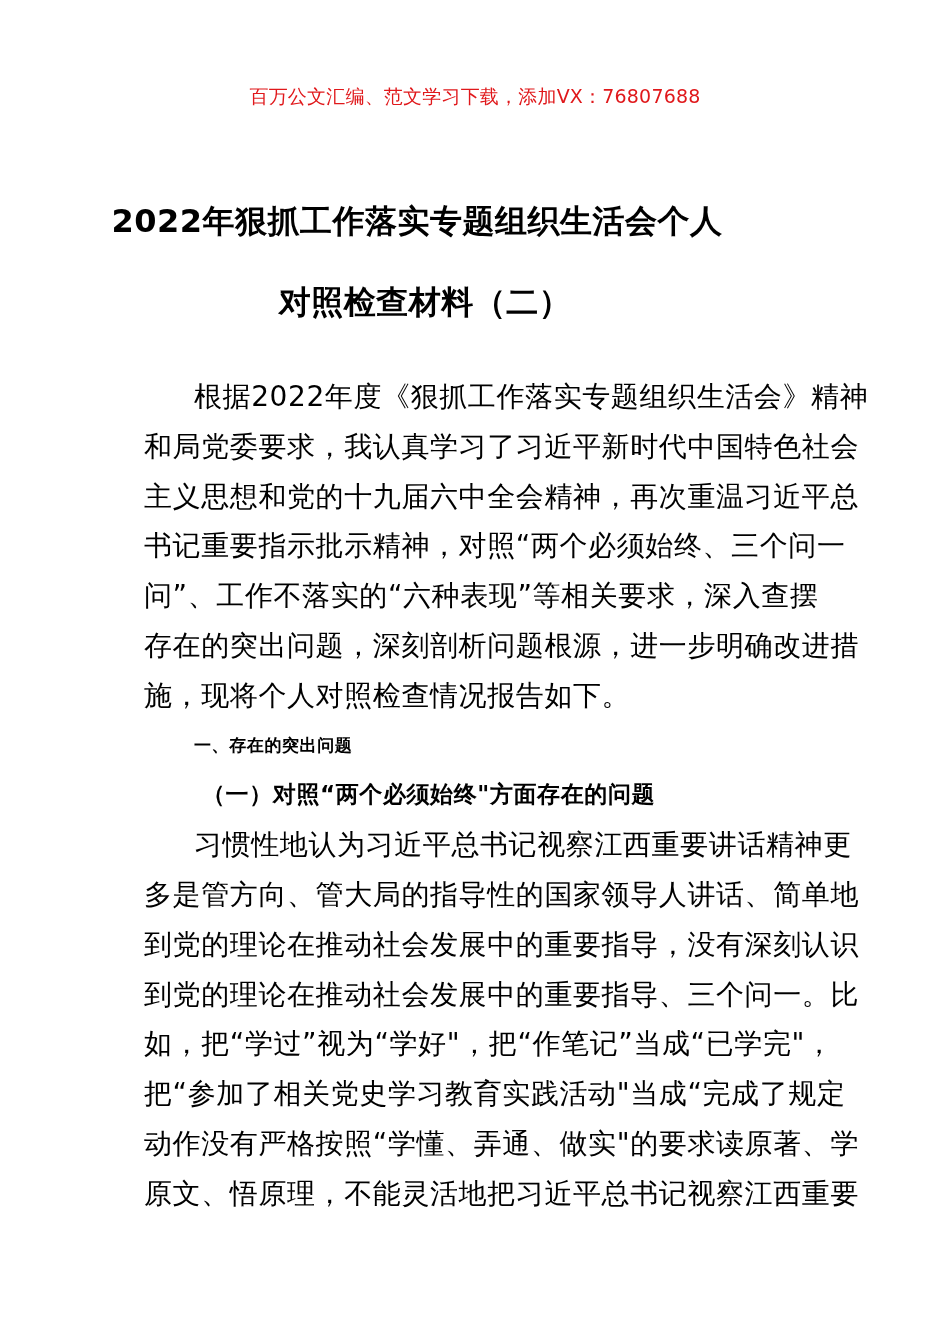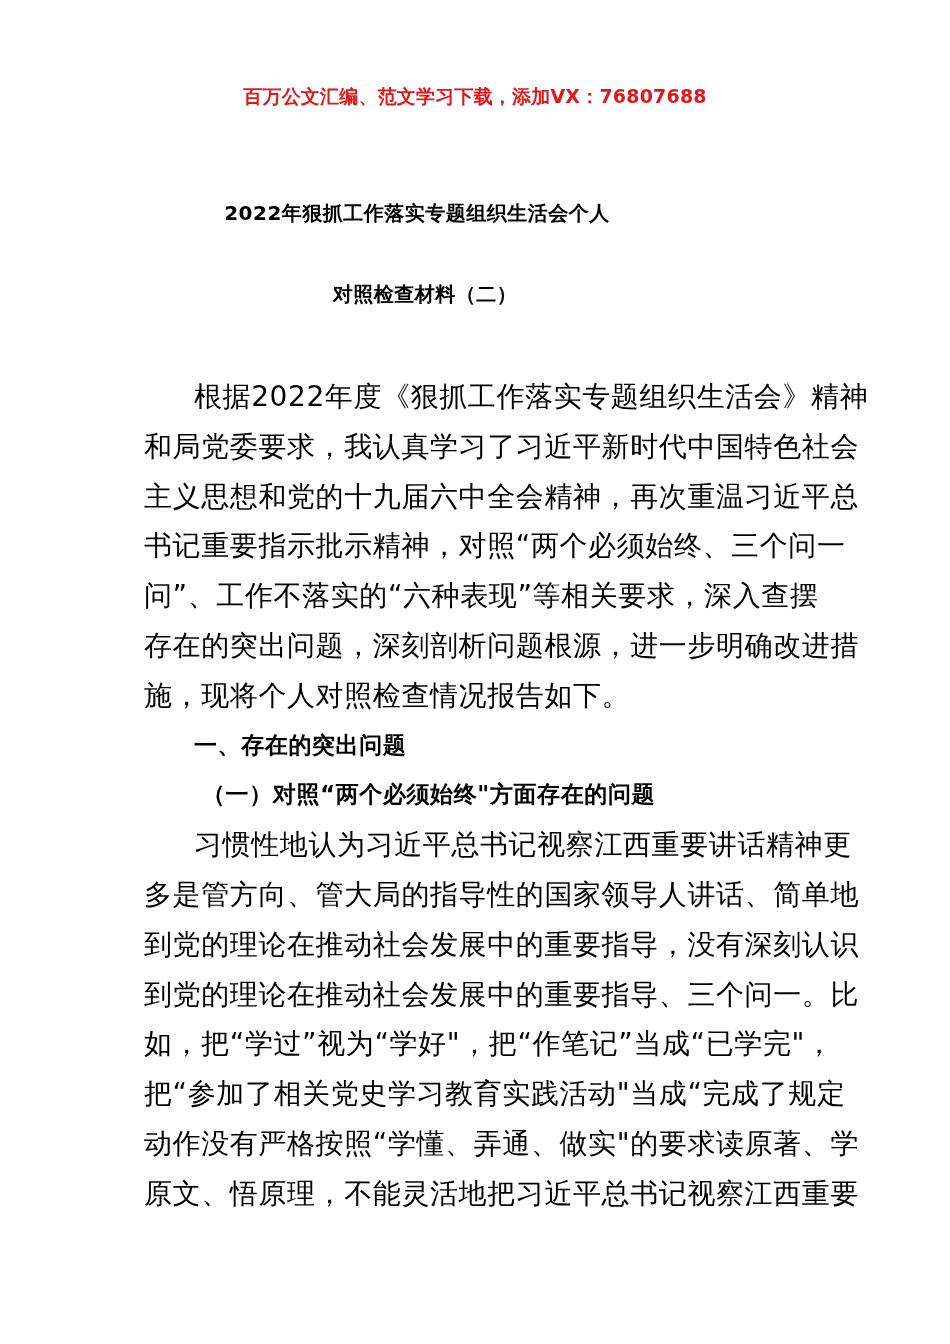--- a/index.html
+++ b/index.html
@@ -1,28 +1,28 @@
 <!DOCTYPE html>
 <html><head>
 <meta charset="utf-8">
 <style>
   html, body { margin: 0; padding: 0; background: #ffffff; }
   body { width: 950px; height: 1344px; position: relative; overflow: hidden;
          font-family: "DejaVu Sans", "Liberation Sans", sans-serif; color: #000; }
   .header-note { position: absolute; top: 84px; left: 0; width: 950px; text-align: center;
-         font-size: 19px; color: #e0181b; letter-spacing: 0.2px; font-weight: bold; }
+         font-size: 19px; color: #e0181b; letter-spacing: 0.2px; }
   .title { position: absolute; left: 0; width: 834px; text-align: center;
-         font-size: 20px; font-weight: bold; letter-spacing: 0.5px; }
+         font-size: 32px; font-weight: bold; letter-spacing: 0.5px; }
   .title.l1 { top: 200px; }
   .title.l2 { top: 281px; margin-left: 8px; }
   .body-text { position: absolute; left: 144px; width: 665px; top: 372px; }
   .line { height: 49.8px; line-height: 49.8px; font-size: 28px; white-space: nowrap;
           letter-spacing: 0.6px; }
   .indent { padding-left: 50px; }
-  .h1 { font-weight: bold; font-size: 23px; padding-left: 50px; }
+  .h1 { font-weight: bold; font-size: 17px; padding-left: 50px; }
   .h2 { font-weight: bold; font-size: 23px; padding-left: 58px; }
 </style>
 </head>
 <body>
 
 <div class="header-note">百万公文汇编、范文学习下载，添加VX：76807688</div>
 
 <div class="title l1">2022年狠抓工作落实专题组织生活会个人</div>
 <div class="title l2">对照检查材料（二）</div>
 

